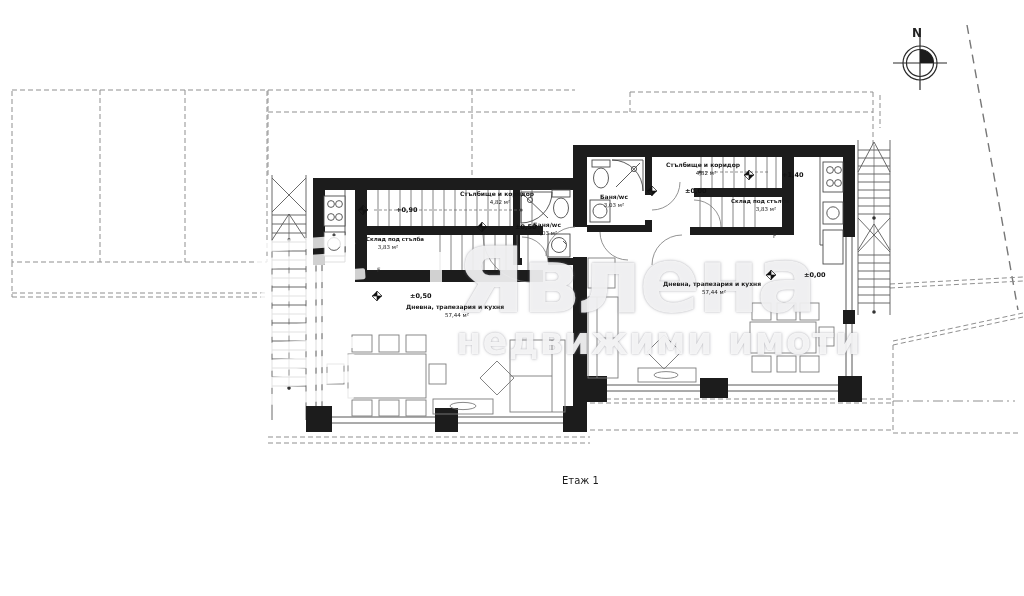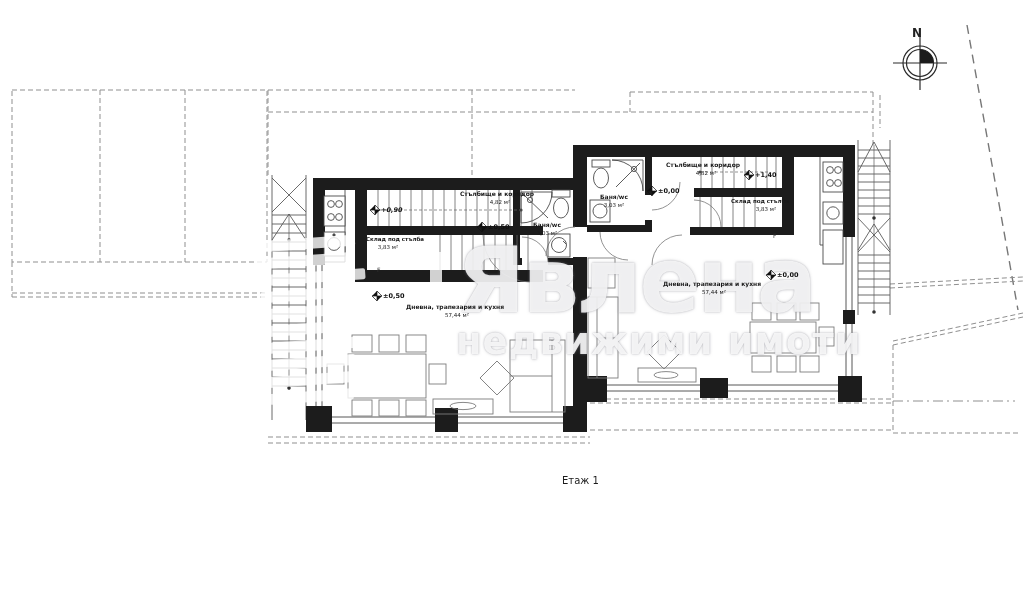--- a/index.html
+++ b/index.html
@@ -4,21 +4,21 @@
 <style>
   html,body{margin:0;padding:0;background:#fff;}
   .canvas{position:relative;width:1024px;height:596px;background:#ffffff;overflow:hidden;
           font-family:"DejaVu Sans",sans-serif;}
   .canvas svg{position:absolute;left:0;top:0;}
   .lbl{position:absolute;color:#1a1a1a;line-height:1.15;white-space:nowrap;}
   .room-name{font-size:6px;font-weight:bold;transform:translateX(-50%);text-align:center;}
   .room-area{font-size:5.5px;transform:translateX(-50%);text-align:center;}
   .lvl{position:absolute;display:flex;align-items:center;gap:1px;}
   .lvl svg{position:static;}
-  .lvl .txt{font-size:6.5px;font-weight:bold;color:#111;}
+  .lvl .txt{font-size:6.5px;font-weight:bold;color:#111;margin-left:27px;}
   .fridge{font-size:6px;color:#333;}
   .wm-brand{position:absolute;left:444px;top:228px;font-size:90px;font-weight:bold;
             letter-spacing:-3px;color:rgba(255,255,255,0.82);
             text-shadow:0 0 3px rgba(135,135,145,0.5), 0 0 1px rgba(120,120,130,0.4);margin-left:12px;}
   .wm-tagline{position:absolute;left:456px;top:320px;font-size:37px;font-weight:bold;
               letter-spacing:1px;color:rgba(255,255,255,0.85);
               text-shadow:0 0 3px rgba(135,135,145,0.5), 0 0 1px rgba(120,120,130,0.4);}
   .office-title{position:absolute;left:158px;top:453px;font-size:29px;font-weight:bold;
                 letter-spacing:1px;color:#b25a66;text-shadow:0 0 1px rgba(178,90,102,.55);}
   .floor-label{position:absolute;left:562px;top:475px;font-size:10px;font-weight:normal;color:#1b1b1b;}
@@ -337,21 +337,21 @@
   <div class="lbl room-name" style="left:497px;top:191px;">Стълбище и коридор</div>
   <div class="lbl room-area" style="left:500px;top:199px;">4,82 м²</div>
   <div class="lbl room-name" style="left:395px;top:236px;font-size:5.5px;">Склад под стълба</div>
   <div class="lbl room-area" style="left:388px;top:244px;">3,83 м²</div>
   <div class="lbl room-name" style="left:547px;top:222px;">Баня/wc</div>
   <div class="lbl room-area" style="left:547px;top:230px;">3,03 м²</div>
   <div class="lbl room-name" style="left:455px;top:304px;">Дневна, трапезария и кухня</div>
   <div class="lbl room-area" style="left:457px;top:312px;">57,44 м²</div>
   <div class="lbl fridge" style="left:377px;top:267px;">F</div>
 
-  <div class="lvl" style="left:370px;top:205px;font-style:italic;">
+  <div class="lvl" style="left:358px;top:205px;">
     <svg width="10" height="10" viewBox="0 0 10 10">
         <path d="M5 0 L5 5 L0 5 Z" fill="#111"></path>
         <path d="M5 5 L10 5 L5 10 Z" fill="#111"></path>
         <path d="M5 0 L10 5 L5 5 Z" fill="none" stroke="#111" stroke-width="0.7"></path>
         <path d="M5 5 L5 10 L0 5 Z" fill="none" stroke="#111" stroke-width="0.7"></path>
       </svg>
     <span class="txt">+0,90</span>
   </div>
   <div class="lvl" style="left:477px;top:222px;">
     <svg width="10" height="10" viewBox="0 0 10 10">

